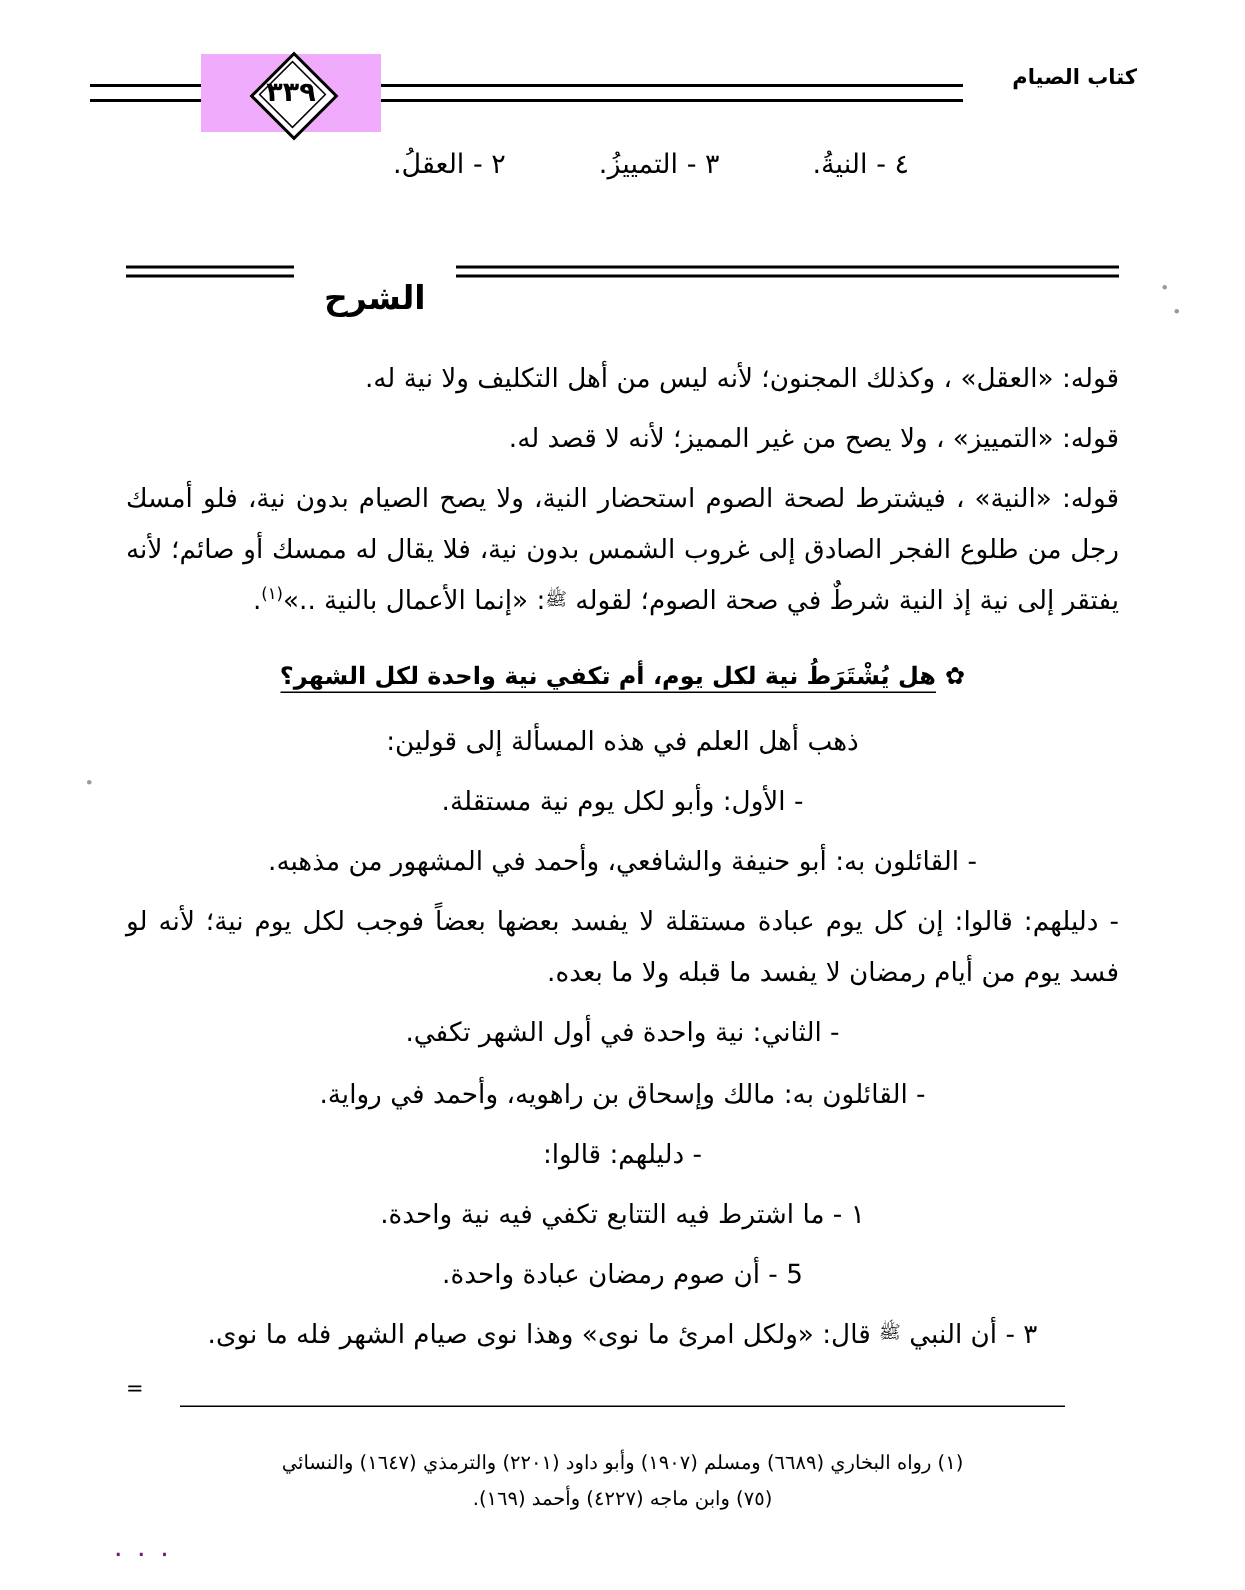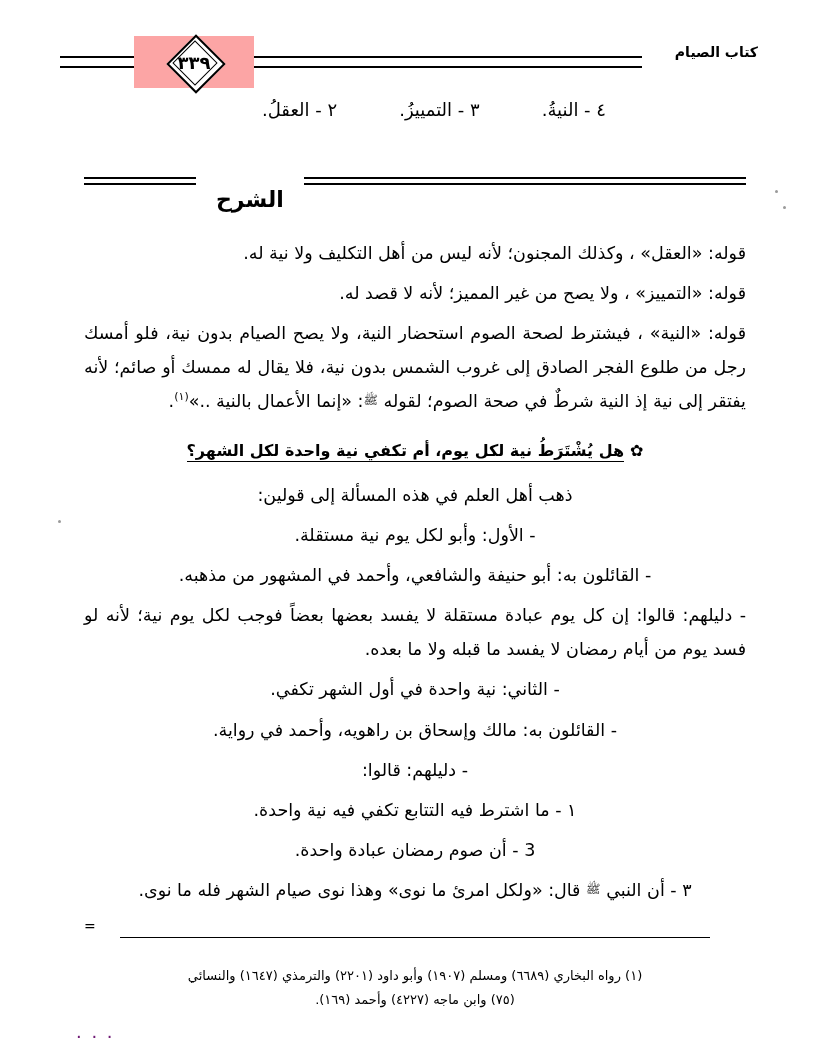--- a/index.html
+++ b/index.html
@@ -43,21 +43,21 @@
     letter-spacing: 0;
     z-index: 3;
   }
   .page-number-wrap {
     position: absolute;
     left: 74px;
     top: 2px;
     width: 120px;
     height: 52px;
     z-index: 3;
-    background: #fca5a5;
+    background: #f0abfc;
   }
   .diamond {
     position: absolute;
     left: 50%;
     top: 50%;
     width: 38px;
     height: 38px;
     margin-left: -19px;
     margin-top: -19px;
     transform: rotate(45deg);
@@ -256,21 +256,21 @@
     </div>
 
     <p class="para line-center">ذهب أهل العلم في هذه المسألة إلى قولين:</p>
     <p class="para line-center">- الأول: وأبو لكل يوم نية مستقلة.</p>
     <p class="para line-center">- القائلون به: أبو حنيفة والشافعي، وأحمد في المشهور من مذهبه.</p>
     <p class="para">- دليلهم: قالوا: إن كل يوم عبادة مستقلة لا يفسد بعضها بعضاً فوجب لكل يوم نية؛ لأنه لو فسد يوم من أيام رمضان لا يفسد ما قبله ولا ما بعده.</p>
     <p class="para line-center">- الثاني: نية واحدة في أول الشهر تكفي.</p>
     <p class="para line-center">- القائلون به: مالك وإسحاق بن راهويه، وأحمد في رواية.</p>
     <p class="para line-center">- دليلهم: قالوا:</p>
     <p class="para line-center">١ - ما اشترط فيه التتابع تكفي فيه نية واحدة.</p>
-    <p class="para line-center">3 - أن صوم رمضان عبادة واحدة.</p>
+    <p class="para line-center">5 - أن صوم رمضان عبادة واحدة.</p>
     <p class="para line-center">
       <span>٣ - أن النبي</span>
       <span class="sallam">ﷺ</span>
       <span>قال: «ولكل امرئ ما نوى» وهذا نوى صيام الشهر فله ما نوى.</span>
     </p>
 
   </div>
 
   <div class="catchword">=</div>
   <div class="footnote-rule"></div>

